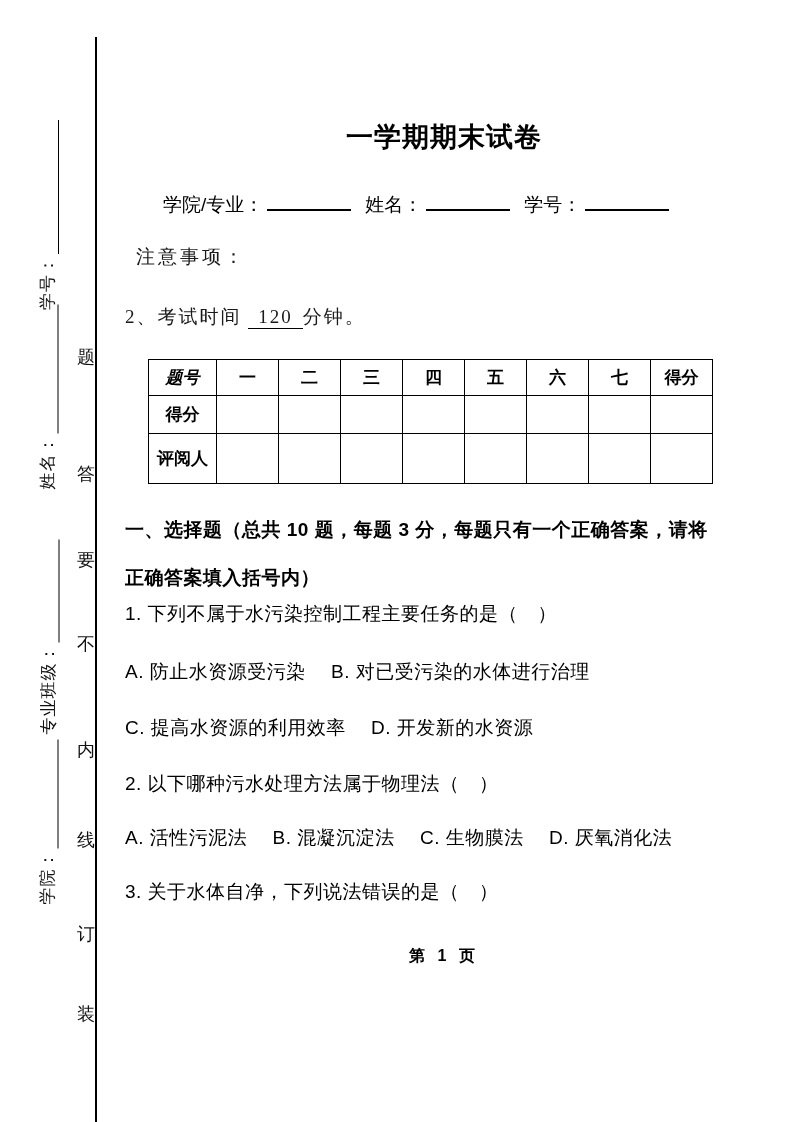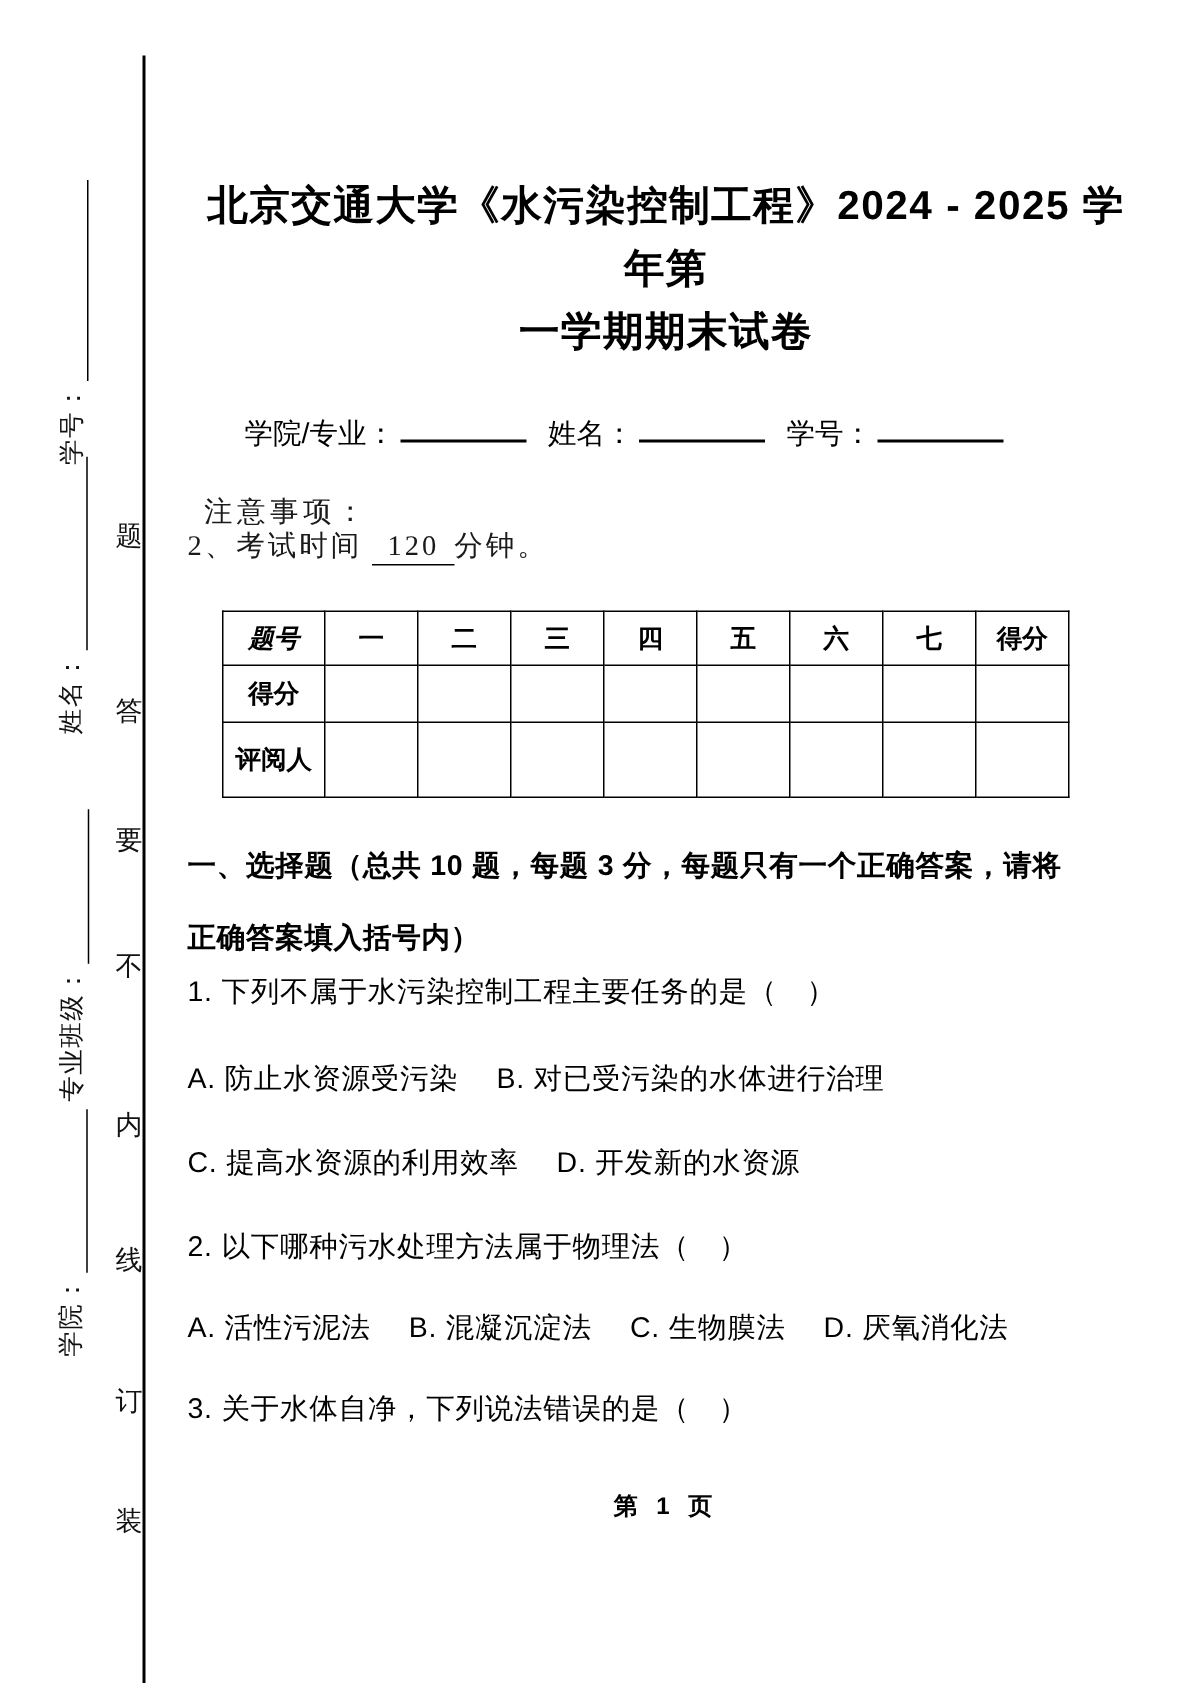--- a/index.html
+++ b/index.html
@@ -25,21 +25,21 @@
   .title{margin-top:116px;text-align:center;font-weight:bold;font-size:27px;
          line-height:42px;letter-spacing:1px;}
   .fields{margin-top:34px;padding-left:38px;font-weight:normal;font-size:19px;white-space:nowrap;}
   .fields .blank{display:inline-block;width:84px;border-bottom:2px solid #000;
                  height:16px;margin:0 14px 0 4px;}
   .fields .blank:last-child{margin-right:0;}
   .serif{font-family:"Liberation Serif",serif;color:#1a1a1a;}
   .notices-heading{margin-top:26px;font-size:19px;letter-spacing:3px;margin-left:11px;}
   .notice{font-size:19px;letter-spacing:2px;line-height:22px;}
   .notice-1{margin-top:44px;}
-  .notice-2{}
+  .notice-2{margin-top:36px;}
   .u-blank{display:inline-block;border-bottom:1.5px solid #000;padding:0 10px;letter-spacing:2px;}
 
   table.score{border-collapse:collapse;margin-top:30px;margin-left:23px;table-layout:fixed;}
   table.score th,table.score td{border:1.8px solid #000;padding:0;text-align:center;
         font-size:17px;font-weight:bold;}
   table.score .c0{width:67px;font-style:italic;}
   table.score .c{width:61px;}
   table.score tr.r-head{height:36px;}
   table.score tr.r-score{height:38px;}
   table.score tr.r-marker{height:50px;}
@@ -80,21 +80,20 @@
   <span class="vchar" style="top:548px">要</span>
   <span class="vchar" style="top:632px">不</span>
   <span class="vchar" style="top:738px">内</span>
   <span class="vchar" style="top:828px">线</span>
   <span class="vchar" style="top:922px">订</span>
   <span class="vchar" style="top:1002px">装</span>
 
   <div class="main">
 
     <div class="title">
-      <div>北京交通大学《水污染控制工程》2024 - 2025 学年第</div>
       <div>一学期期末试卷</div>
     </div>
 
     <div class="fields">
       <span>学院/专业：</span><span class="blank"></span><span>姓名：</span><span class="blank"></span><span>学号：</span><span class="blank"></span>
     </div>
 
     <div class="notices-heading serif">注意事项：</div>
     <div class="notice notice-2 serif">
       <span>2、考试时间</span>

